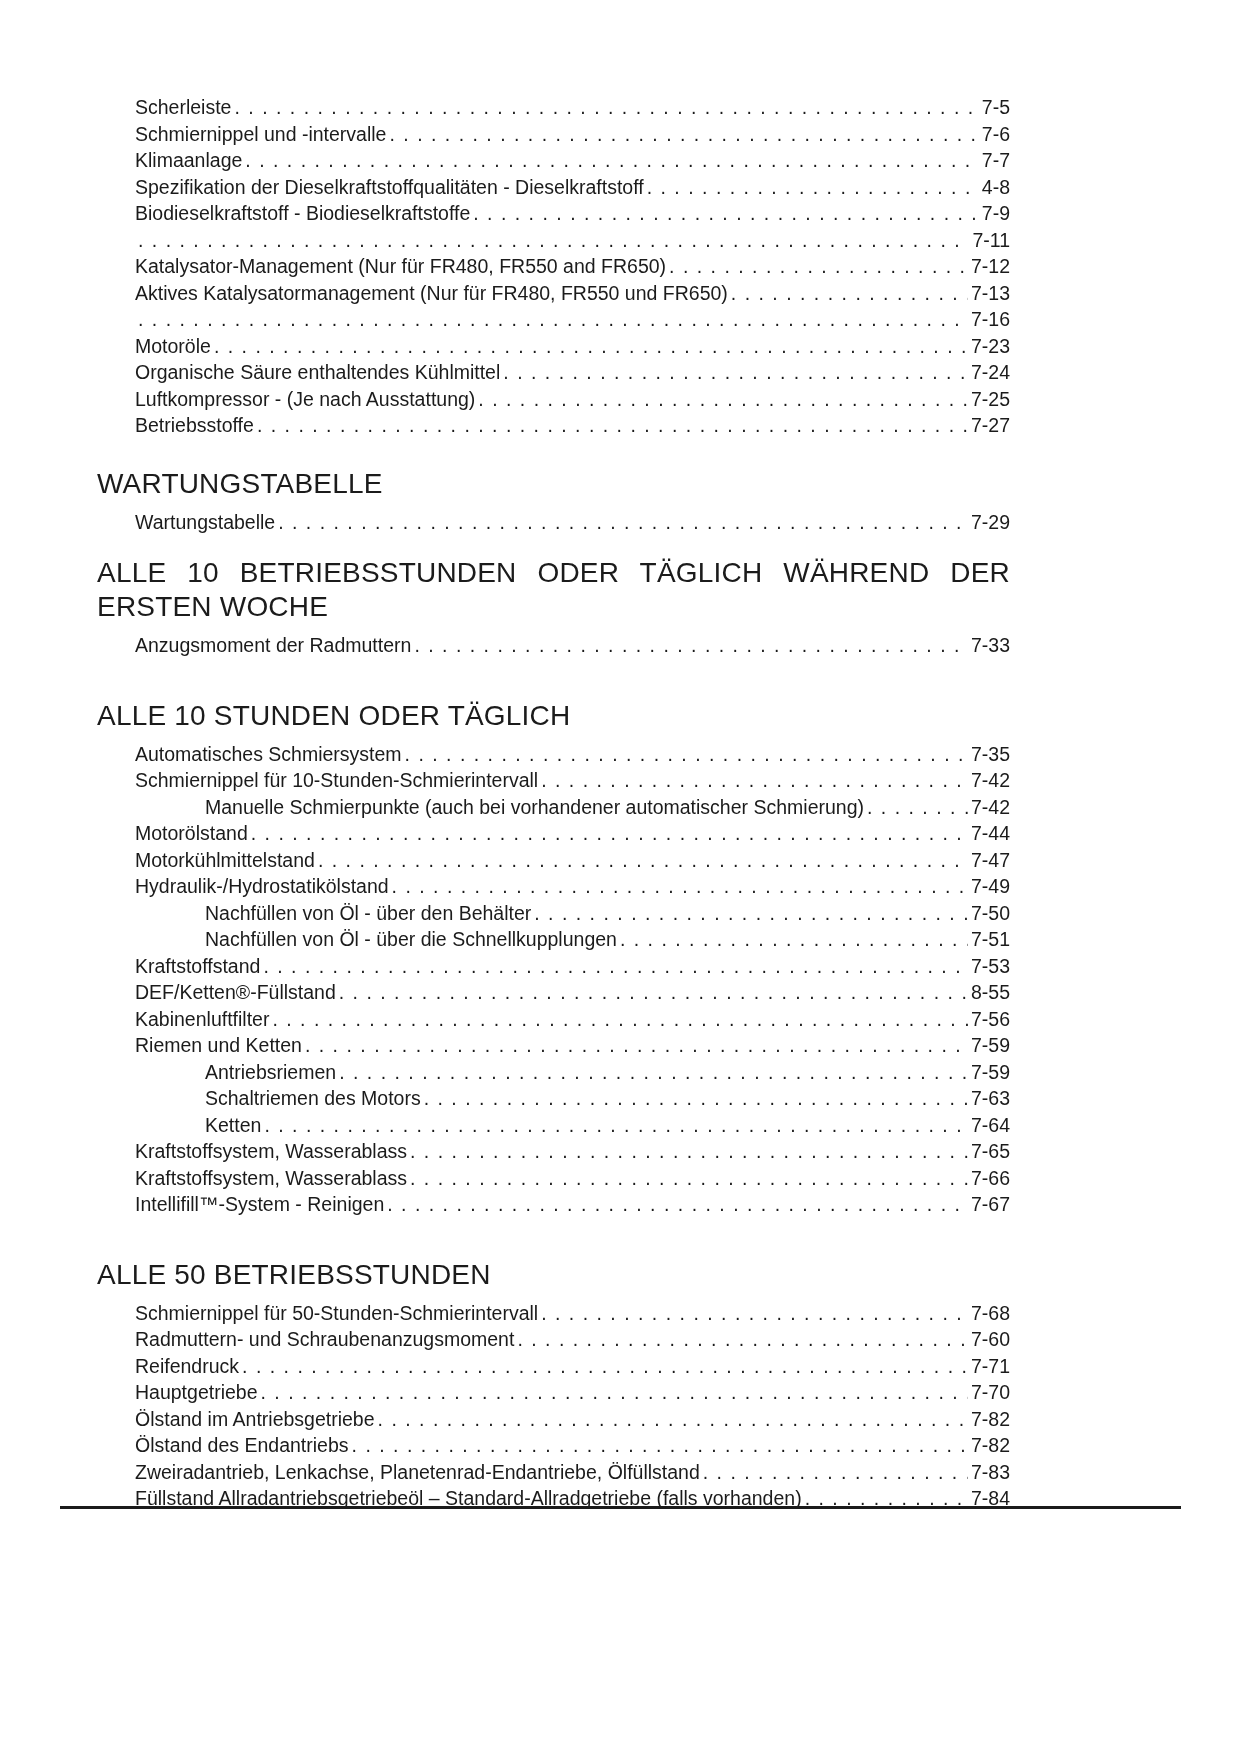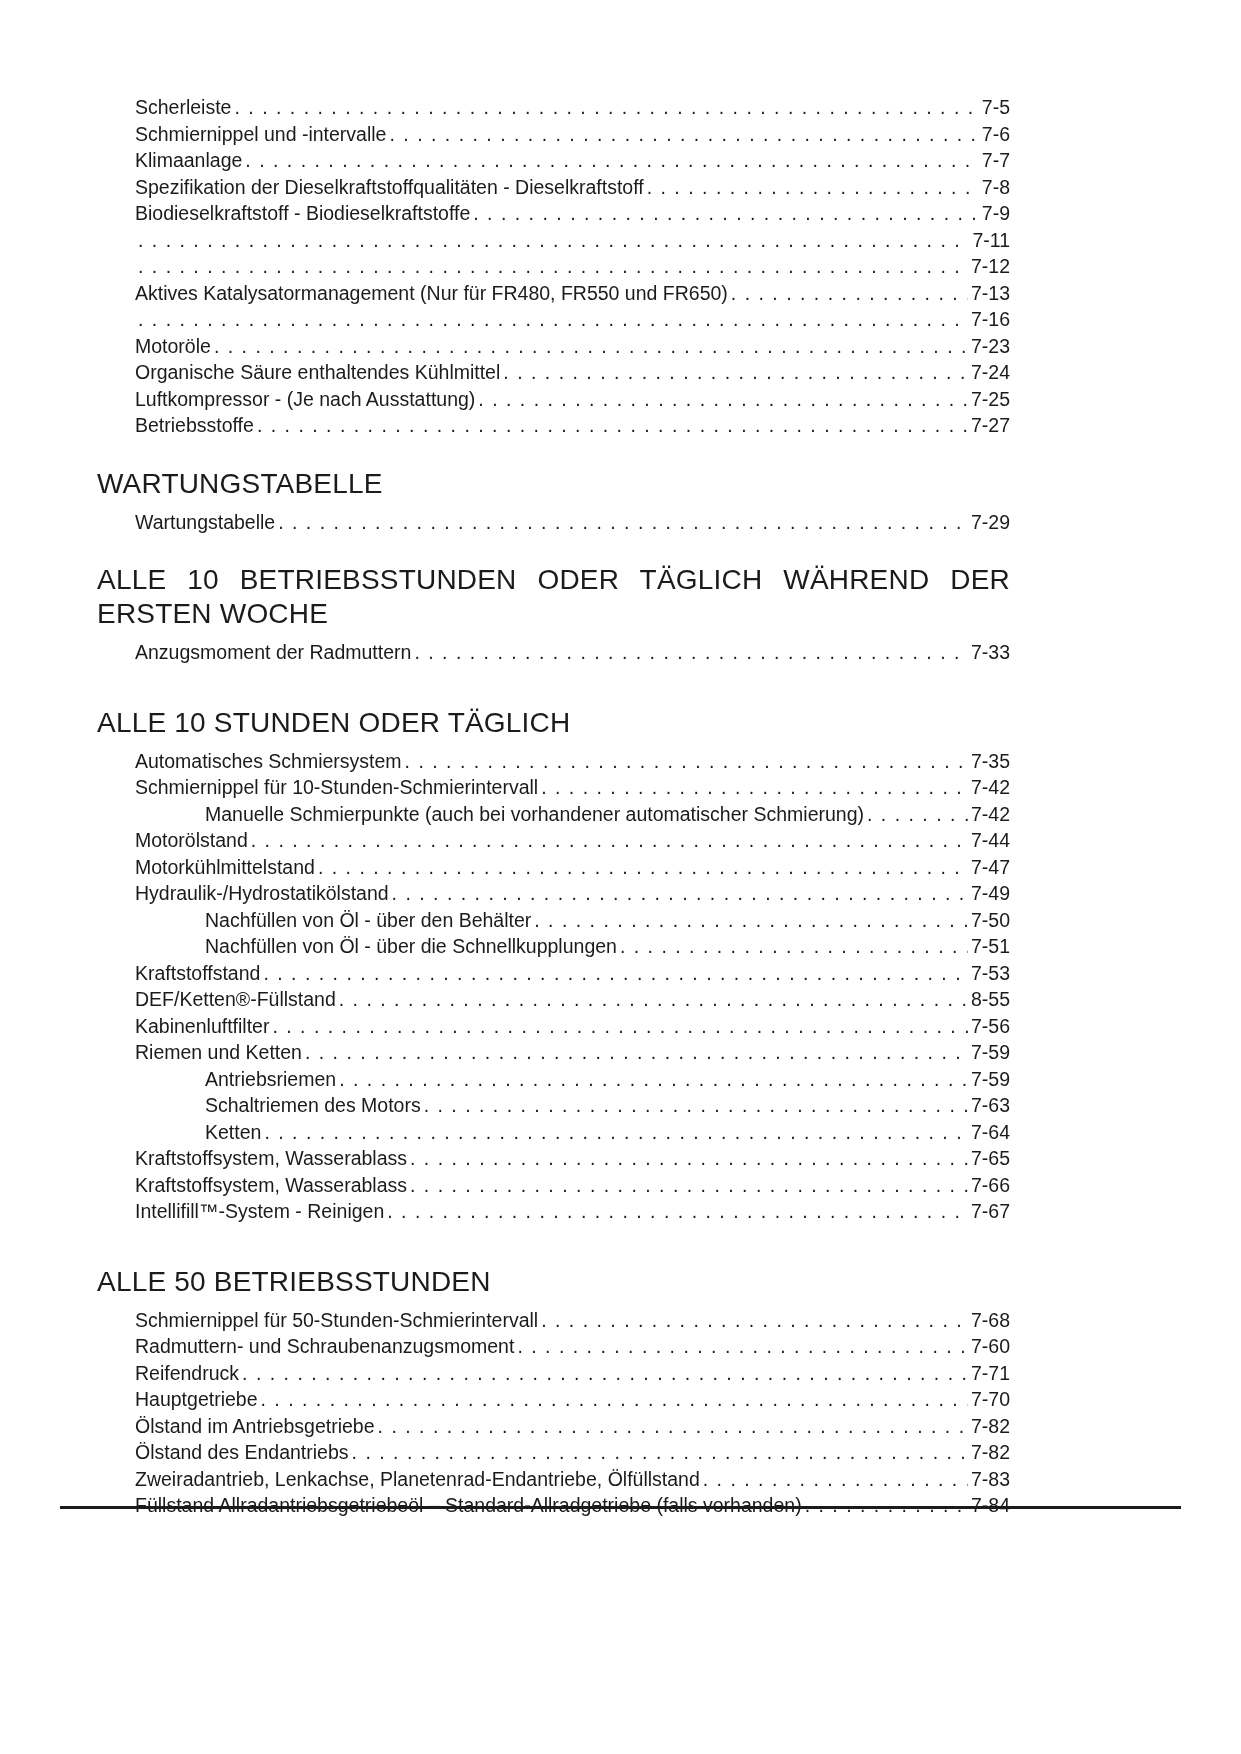--- a/index.html
+++ b/index.html
@@ -25,21 +25,21 @@
   .section-heading {
     font-size: 28px;
     font-weight: 400;
     line-height: 34px;
     margin: 0;
     padding: 0;
     letter-spacing: 0.2px;
   }
   .heading-block { margin: 40px 0 8px 0; }
   .heading-block.first-heading { margin-top: 28px; }
-  .heading-block.tight { margin-top: 28px; }
+  .heading-block.tight { margin-top: 21px; }
   .heading-line.justified {
     text-align: justify;
     text-align-last: justify;
   }
   .toc-entry {
     display: flex;
     align-items: flex-end;
     font-size: 19.5px;
     line-height: 26.5px;
   }
@@ -81,32 +81,33 @@
           <span class="toc-page">7-6</span>
         </div>
         <div class="toc-entry level-1">
           <span class="toc-title">Klimaanlage</span>
           <span class="leader">. . . . . . . . . . . . . . . . . . . . . . . . . . . . . . . . . . . . . . . . . . . . . . . . . . . . . . . . . . . . . . . . . . . . . . . . . . . . . . . . . . . . . . . . . . . . . . . . . . . . . . . . . . . . . . . . . . . . . . . . . . . . . . . . . . . . . . . . . . . . . . . . . . . . . . . . . . . . . . . . . . . . . . . . . . . . . . . . . . . . . . . . . . . . . . . . . . . . . . . . </span>
           <span class="toc-page">7-7</span>
         </div>
         <div class="toc-entry level-1">
           <span class="toc-title">Spezifikation der Dieselkraftstoffqualitäten - Dieselkraftstoff</span>
           <span class="leader">. . . . . . . . . . . . . . . . . . . . . . . . . . . . . . . . . . . . . . . . . . . . . . . . . . . . . . . . . . . . . . . . . . . . . . . . . . . . . . . . . . . . . . . . . . . . . . . . . . . . . . . . . . . . . . . . . . . . . . . . . . . . . . . . . . . . . . . . . . . . . . . . . . . . . . . . . . . . . . . . . . . . . . . . . . . . . . . . . . . . . . . . . . . . . . . . . . . . . . . . </span>
-          <span class="toc-page">7-8</span>
+          <span class="toc-page">4-8</span>
         </div>
         <div class="toc-entry level-1">
           <span class="toc-title">Biodieselkraftstoff - Biodieselkraftstoffe</span>
           <span class="leader">. . . . . . . . . . . . . . . . . . . . . . . . . . . . . . . . . . . . . . . . . . . . . . . . . . . . . . . . . . . . . . . . . . . . . . . . . . . . . . . . . . . . . . . . . . . . . . . . . . . . . . . . . . . . . . . . . . . . . . . . . . . . . . . . . . . . . . . . . . . . . . . . . . . . . . . . . . . . . . . . . . . . . . . . . . . . . . . . . . . . . . . . . . . . . . . . . . . . . . . . </span>
           <span class="toc-page">7-9</span>
         </div>
         <div class="toc-entry level-1">
           <span class="leader">. . . . . . . . . . . . . . . . . . . . . . . . . . . . . . . . . . . . . . . . . . . . . . . . . . . . . . . . . . . . . . . . . . . . . . . . . . . . . . . . . . . . . . . . . . . . . . . . . . . . . . . . . . . . . . . . . . . . . . . . . . . . . . . . . . . . . . . . . . . . . . . . . . . . . . . . . . . . . . . . . . . . . . . . . . . . . . . . . . . . . . . . . . . . . . . . . . . . . . . . </span>
           <span class="toc-page">7-11</span>
         </div>
         <div class="toc-entry level-1">
+          <span class="toc-title">Katalysator-Management (Nur für FR480, FR550 and FR650)</span>
           <span class="leader">. . . . . . . . . . . . . . . . . . . . . . . . . . . . . . . . . . . . . . . . . . . . . . . . . . . . . . . . . . . . . . . . . . . . . . . . . . . . . . . . . . . . . . . . . . . . . . . . . . . . . . . . . . . . . . . . . . . . . . . . . . . . . . . . . . . . . . . . . . . . . . . . . . . . . . . . . . . . . . . . . . . . . . . . . . . . . . . . . . . . . . . . . . . . . . . . . . . . . . . . </span>
           <span class="toc-page">7-12</span>
         </div>
         <div class="toc-entry level-1">
           <span class="toc-title">Aktives Katalysatormanagement (Nur für FR480, FR550 und FR650)</span>
           <span class="leader">. . . . . . . . . . . . . . . . . . . . . . . . . . . . . . . . . . . . . . . . . . . . . . . . . . . . . . . . . . . . . . . . . . . . . . . . . . . . . . . . . . . . . . . . . . . . . . . . . . . . . . . . . . . . . . . . . . . . . . . . . . . . . . . . . . . . . . . . . . . . . . . . . . . . . . . . . . . . . . . . . . . . . . . . . . . . . . . . . . . . . . . . . . . . . . . . . . . . . . . . </span>
           <span class="toc-page">7-13</span>
         </div>
         <div class="toc-entry level-1">
           <span class="leader">. . . . . . . . . . . . . . . . . . . . . . . . . . . . . . . . . . . . . . . . . . . . . . . . . . . . . . . . . . . . . . . . . . . . . . . . . . . . . . . . . . . . . . . . . . . . . . . . . . . . . . . . . . . . . . . . . . . . . . . . . . . . . . . . . . . . . . . . . . . . . . . . . . . . . . . . . . . . . . . . . . . . . . . . . . . . . . . . . . . . . . . . . . . . . . . . . . . . . . . . </span>

